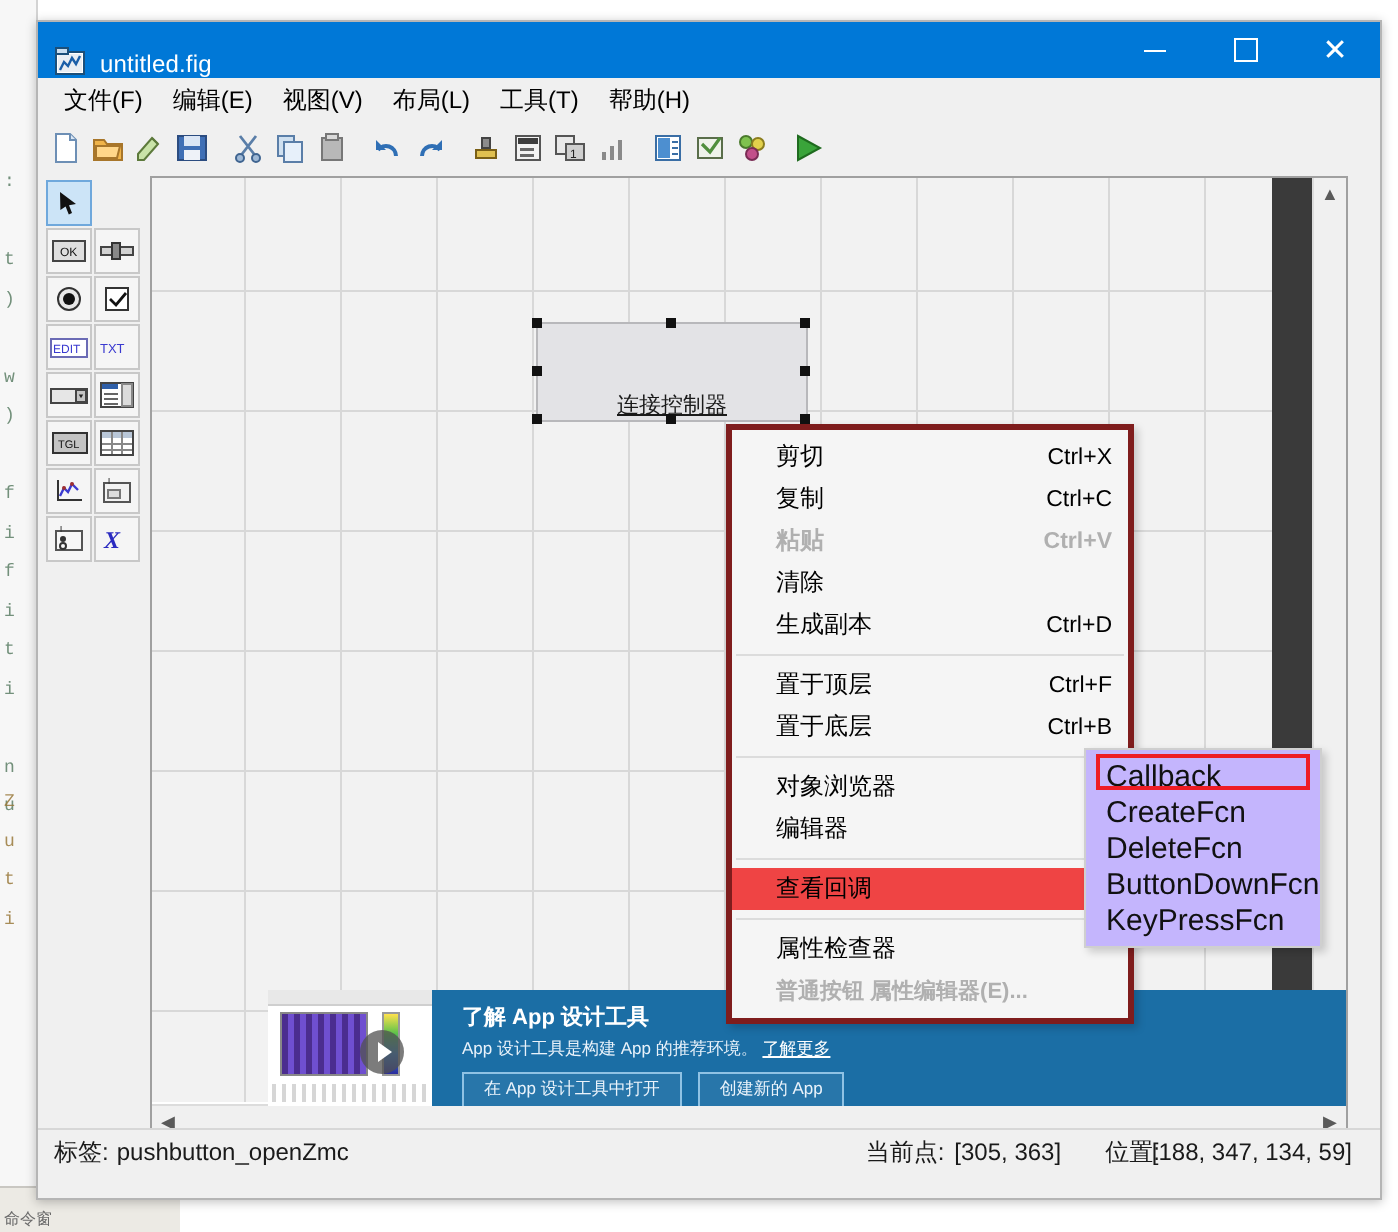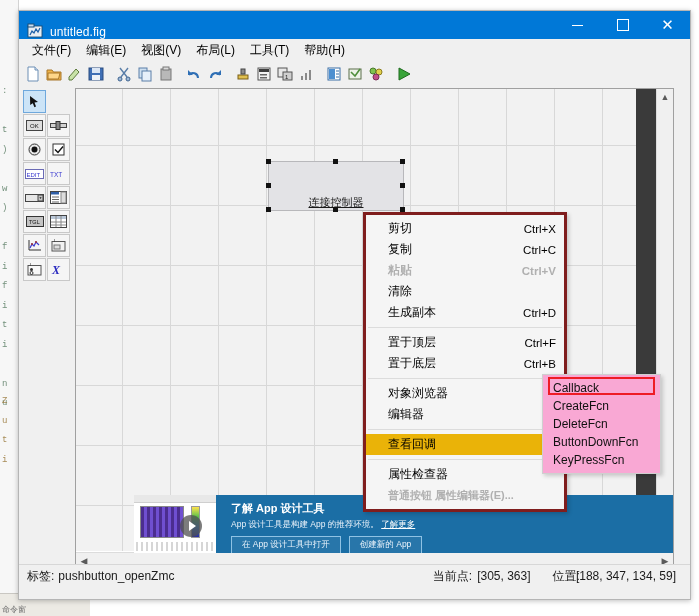--- a/index.html
+++ b/index.html
@@ -211,36 +211,36 @@
   }
   .cm-item {
     height: 21px; display:flex; align-items:center;
     padding-left: 22px; padding-right: 8px;
     color:#000; position:relative;
     white-space: nowrap;
   }
   .cm-item .acc { margin-left:auto; color:#000; font-size:11.5px; }
   .cm-item.disabled { color:#b0b0b0;font-weight:bold; }
   .cm-item.disabled .acc { color:#b0b0b0; }
-  .cm-item.hl { background:#eab308; }
+  .cm-item.hl { background:#ef4444; }
   .cm-item .sub-arrow { position:absolute; right:7px; font-size:9px; color:#333; }
   .cm-sep { height:1px; background:#dcdcdc; margin:4px 2px; }
   .cm-item.small { font-size:11px; }
 
   
   #submenu {
     position:absolute;
     left: 542px; top: 374px;
     width: 117px;
-    background:#f9a8d4;
+    background:#c4b5fd;
     border:1px solid #cfcfcf;
     box-shadow: 2px 2px 4px rgba(0,0,0,.18);
     padding: 4px 0;
     z-index: 31;
-    font-size: 12px;
+    font-size: 15px;
   }
   #submenu .sm-item {
     height: 18px; display:flex; align-items:center;
     padding-left: 10px; color:#111; white-space:nowrap;
   }
   #redbox {
     position:absolute;
     left: 548px; top: 377px;
     width: 107px; height: 18px;
     border: 2px solid #ee1c25;

